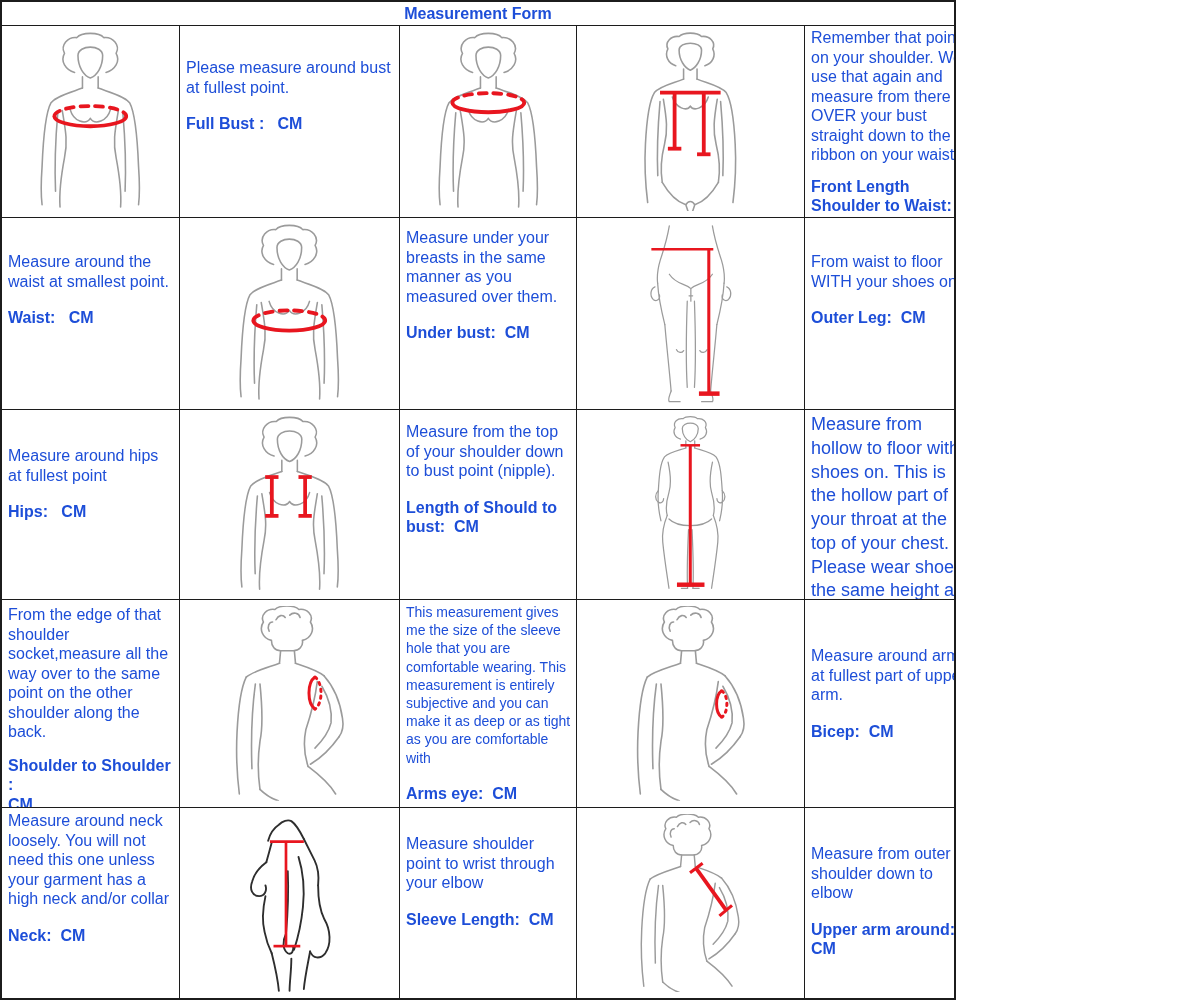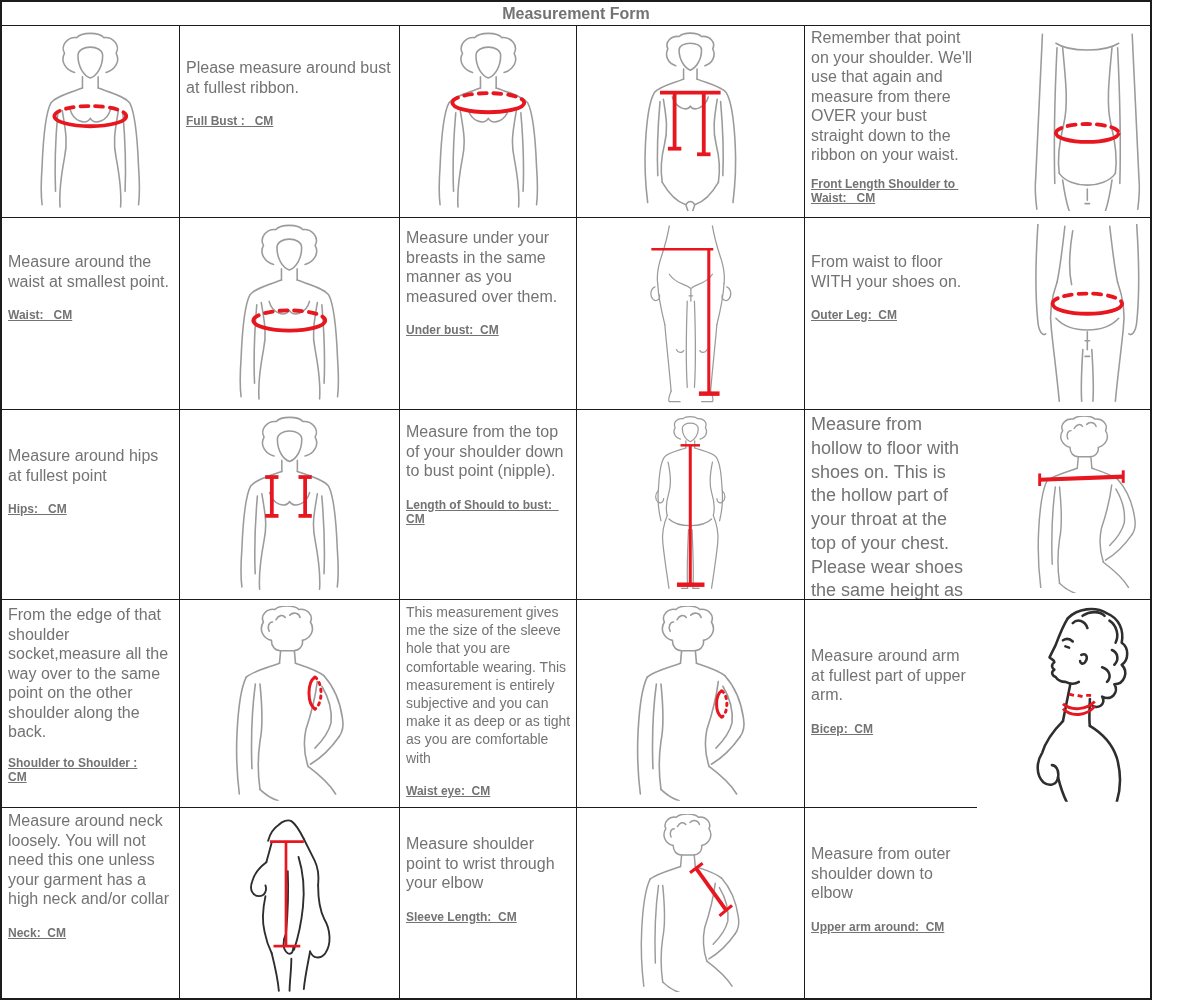--- a/index.html
+++ b/index.html
@@ -1,20 +1,20 @@
 <!DOCTYPE html>
 <html style="--red: #e8161f; --gray: #9b9b9b; --ink: #2e2e2e; --line: #1c1c1c;"><head>
 <meta charset="utf-8">
 <style>
   :root { --red:#e8161f; --gray:#9b9b9b; --ink:#2e2e2e; --line:#1c1c1c; }
   * { box-sizing:border-box; }
   html,body { margin:0; padding:0; background:#fff; }
   .page {
-    width:1152px; height:1000px; background:#fff; border:2px solid var(--line);
-    font-family:"Liberation Sans", sans-serif; color:#737373; overflow:hidden;
+    width:956px; height:1000px; background:#fff; border:2px solid var(--line);
+    font-family:"Liberation Sans", sans-serif; color:#1d4ed8; overflow:hidden;
   }
   .title-row {
     height:24px; border-bottom:1px solid var(--line);
     text-align:center; font-weight:bold; font-size:16px; line-height:23px;
   }
   .grid {
     display:grid;
     grid-template-columns:178px 220px 177px 228px 172px 221px;
     grid-template-rows:192px 192px 190px 208px 190px;
   }
@@ -27,21 +27,21 @@
   .fig-svg.gray { stroke:var(--gray); }
   .fig-svg.ink  { stroke:var(--ink); stroke-width:2.1; }
   .red path { stroke:var(--red); stroke-width:3.4; fill:none; stroke-linecap:butt; }
   .red path.dash  { stroke-dasharray:7 6; stroke-linecap:round; }
   .red path.dots  { stroke-dasharray:2 4; stroke-width:2.6; stroke-linecap:round; }
   .red path.thin  { stroke-width:2.4; }
   .red path.thick { stroke-width:5; }
   .red.arc path   { stroke-width:2.6; }
   .txt { padding:6px 4px 4px 6px; font-size:16px; line-height:1.22; }
   .desc { white-space:pre-wrap; }
-  .label { font-weight:bold; white-space:pre-wrap; margin-top:17px; font-size:12px;text-decoration:underline; }
+  .label { font-weight:bold; white-space:pre-wrap; margin-top:17px; font-size:16px; }
   .txt.small .desc { font-size:18px; line-height:1.32; }
   .txt.small2 .desc { font-size:14px; line-height:1.3; }
   .label.tight { margin-top:12px; }
   .label.g20 { margin-top:32px; }
   .label.g14 { margin-top:14px; }
 </style>
 </head>
 <body>
 
 <svg width="0" height="0" style="position:absolute" aria-hidden="true">
@@ -164,21 +164,21 @@
     <div class="cell fig">
       <svg class="fig-svg gray" viewBox="0 0 120 160">
         <use href="#sym-front-torso"></use>
         <g class="red">
             <path d="M28,75 A32,9 0 0 0 92,75"></path>
             <path class="dash" d="M28,75 A32,9 0 0 1 92,75"></path>
           </g>
       </svg>
     </div>
     <div class="cell txt" style="padding-top:32px">
-      <div class="desc">Please measure around bust at fullest ribbon.</div>
+      <div class="desc">Please measure around bust at fullest point.</div>
       <div class="label">Full Bust :   CM</div>
     </div>
     <div class="cell fig">
       <svg class="fig-svg gray" viewBox="0 0 120 160">
         <use href="#sym-front-torso"></use>
         <g class="red">
             <path d="M28,63 A32,8.5 0 0 0 92,63"></path>
             <path class="dash" d="M28,63 A32,8.5 0 0 1 92,63"></path>
           </g>
       </svg>
@@ -305,21 +305,21 @@
       <svg class="fig-svg gray" viewBox="0 0 120 170">
         <use href="#sym-back-view"></use>
         <g class="red arc">
           <path d="M82,62 C75,67 75,85 82,90"></path>
           <path class="dots" d="M82,62 C89,67 89,85 82,90"></path>
         </g>
       </svg>
     </div>
     <div class="cell txt small2" style="padding-top:3px">
       <div class="desc">This measurement gives me the size of the sleeve hole that you are comfortable wearing. This measurement is entirely subjective and you can make it as deep or as tight as you are comfortable with</div>
-      <div class="label">Waist eye:  CM</div>
+      <div class="label">Arms eye:  CM</div>
     </div>
     <div class="cell fig">
       <svg class="fig-svg gray" viewBox="0 0 120 170">
         <use href="#sym-back-view"></use>
         <g class="red arc">
           <path d="M87,74 C81,78 81,93 87,97"></path>
           <path class="dots" d="M87,74 C93,78 93,93 87,97"></path>
         </g>
       </svg>
     </div>

